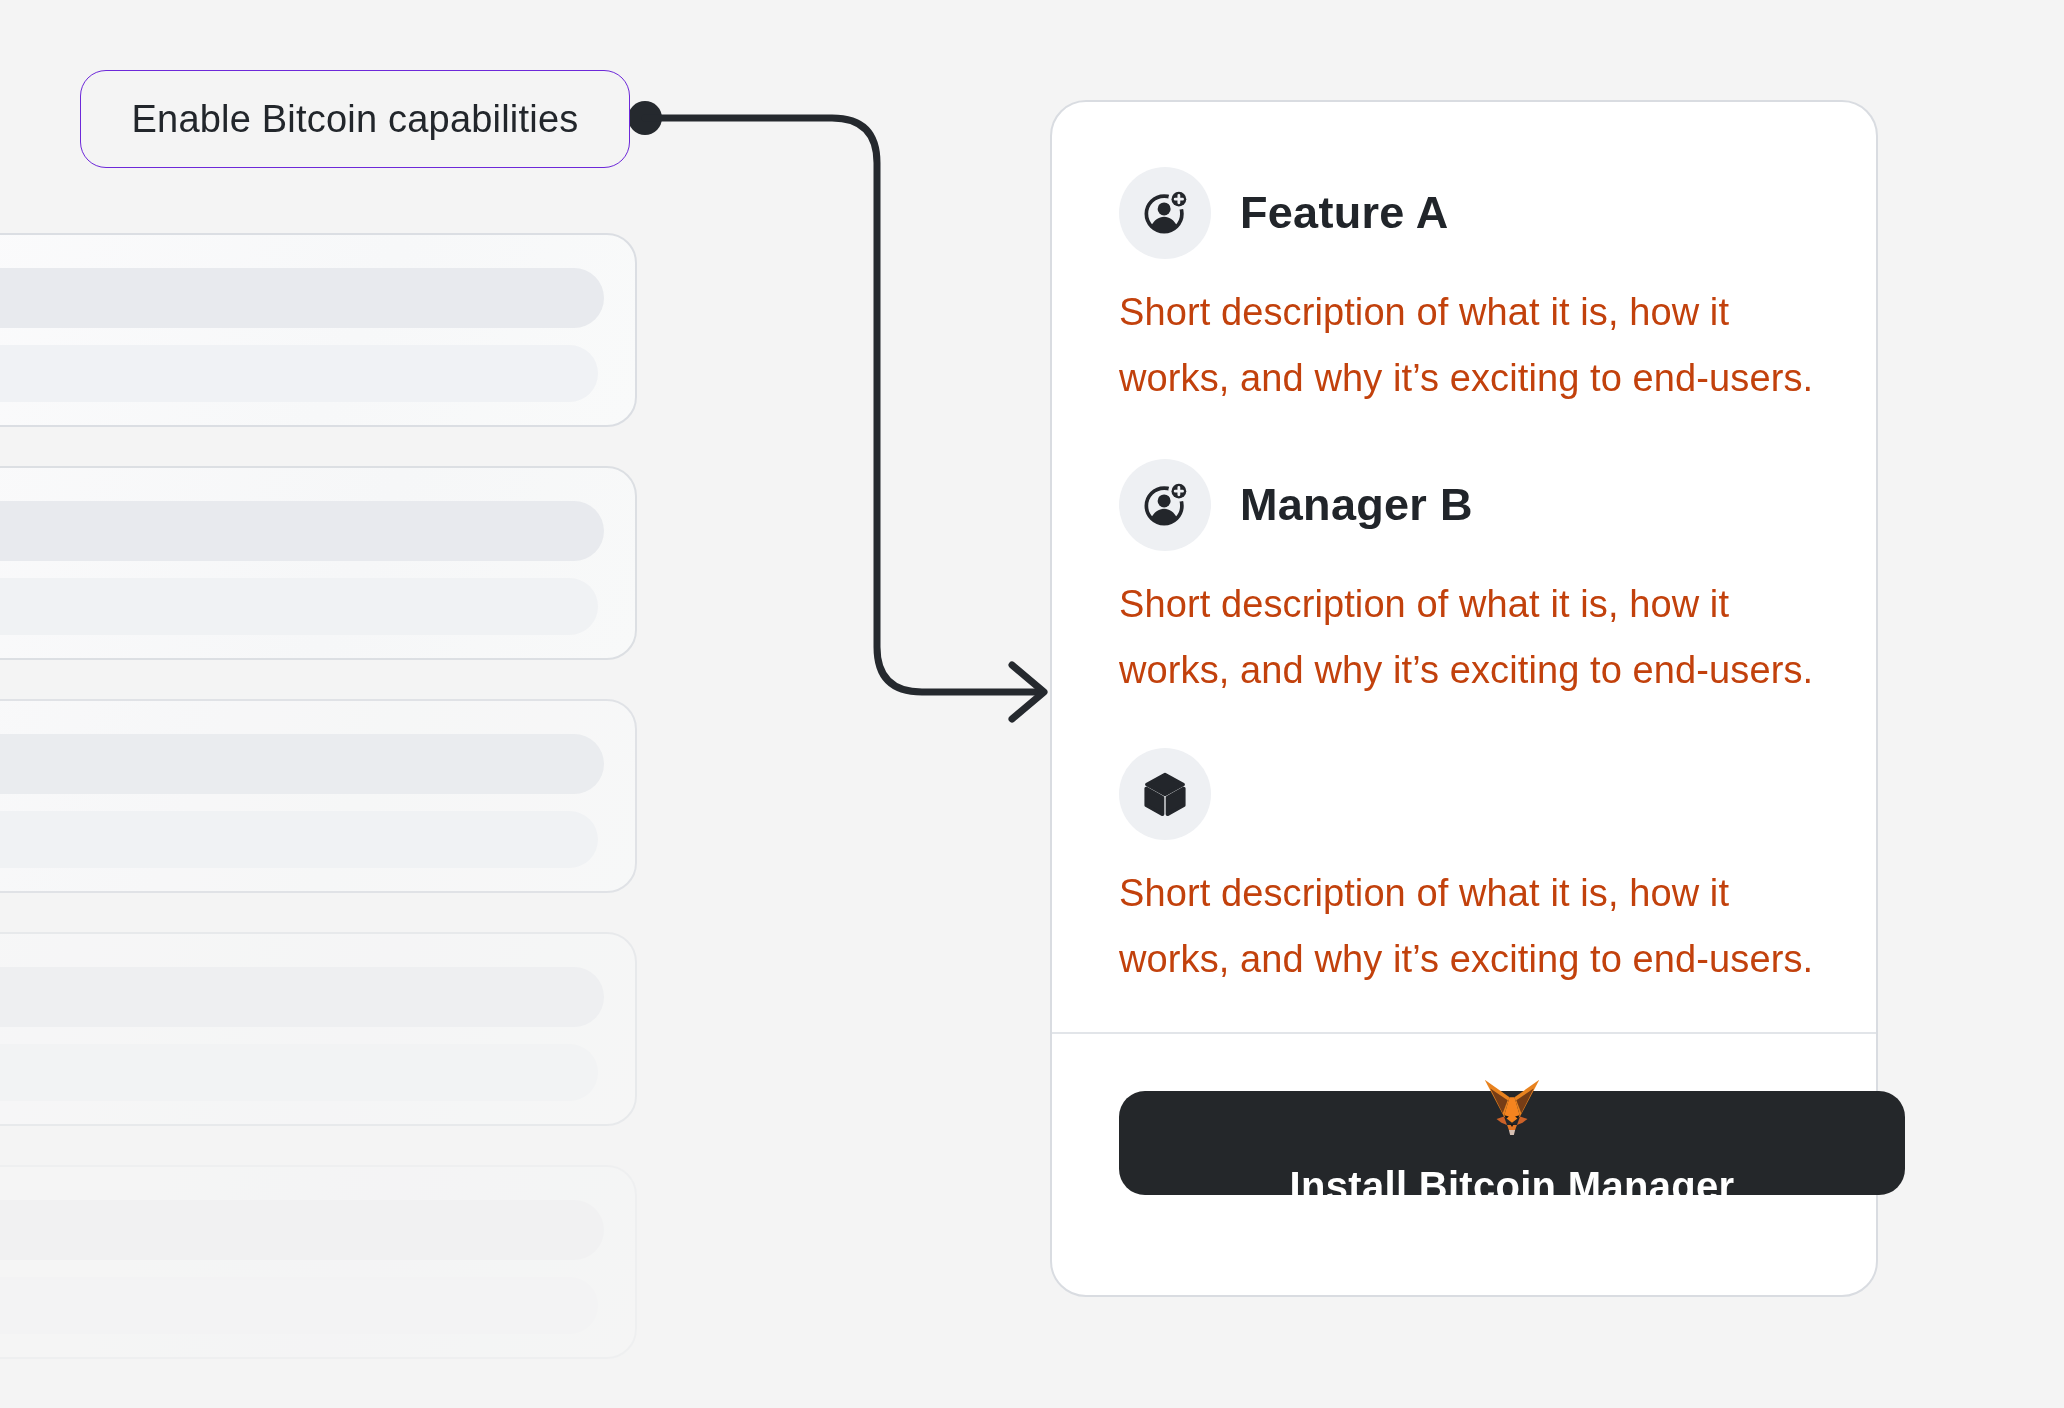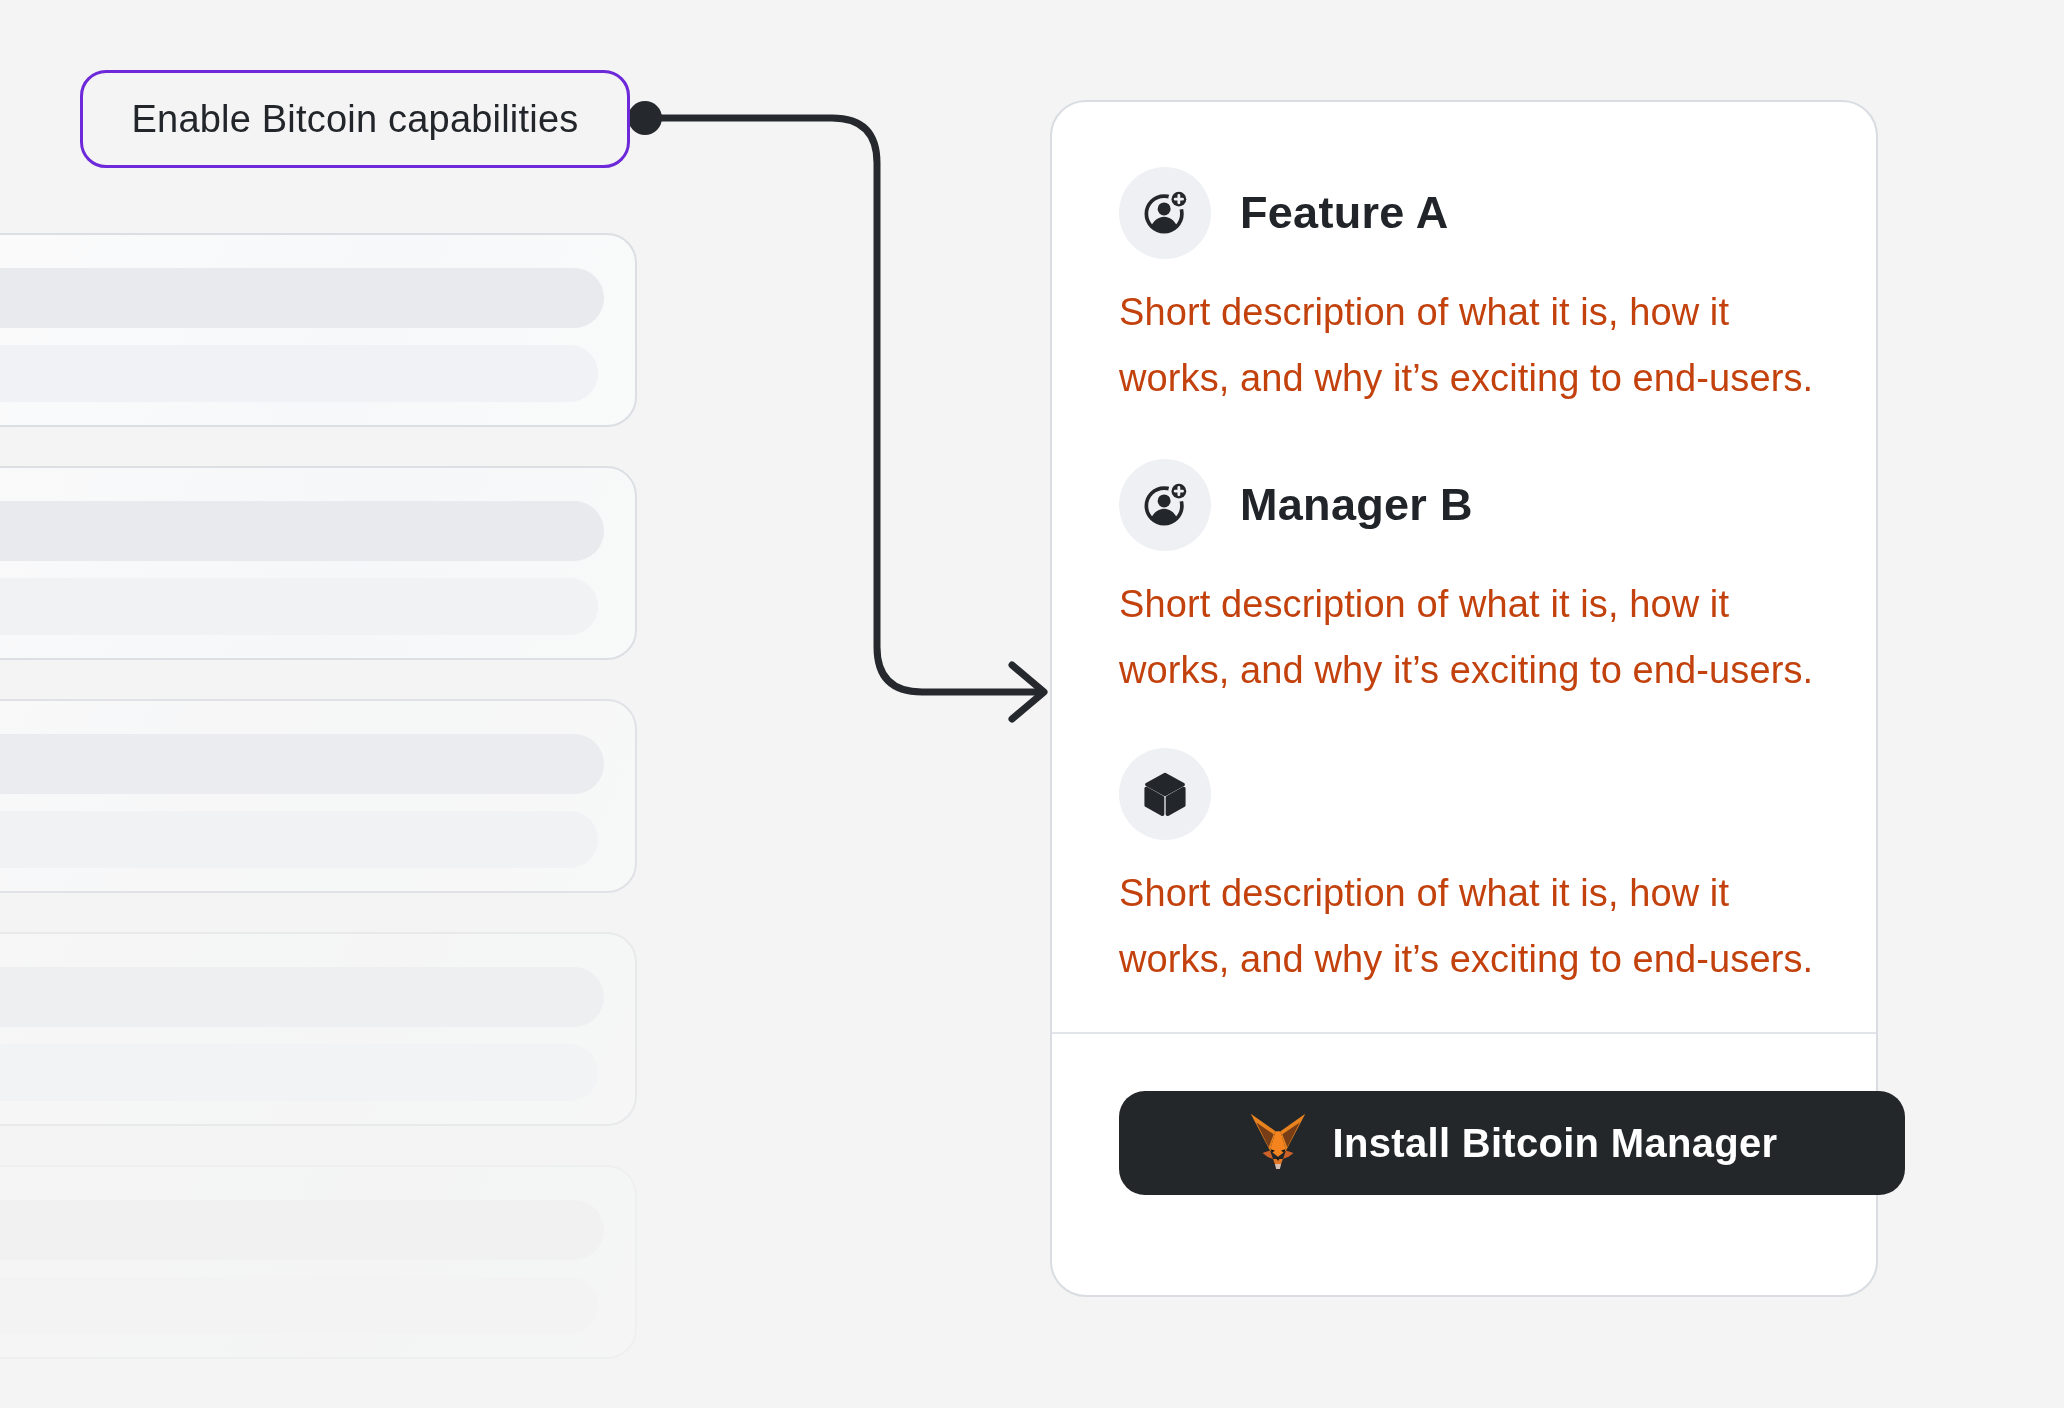--- a/index.html
+++ b/index.html
@@ -23,21 +23,21 @@
   .sk3{top:699px;opacity:.78;}
   .sk4{top:932px;opacity:.48;}
   .sk5{top:1165px;opacity:.20;}
 
   
   .connector{position:absolute;left:0;top:0;width:2064px;height:1408px;pointer-events:none;}
 
   
   .callout{
     position:absolute;left:80px;top:70px;width:550px;height:98px;box-sizing:border-box;
-    border:3px solid #6d28d9;border-radius:26px;background:#f4f4f4;
+    border:1px solid #6d28d9;border-radius:26px;background:#f4f4f4;
     display:flex;align-items:center;justify-content:center;
     font-size:38px;color:#22262b;letter-spacing:.2px;
   }
 
   
   .panel{
     position:absolute;left:1050px;top:100px;width:828px;height:1197px;box-sizing:border-box;
     background:#ffffff;border:2px solid #d9dce1;border-radius:36px;
   }
   .feature{position:absolute;left:67px;right:40px;height:250px;}
@@ -55,21 +55,21 @@
   }
   .fdesc{
     position:absolute;left:0;top:112px;margin:0;
     font-size:38px;line-height:66px;color:#c2410c;white-space:nowrap;letter-spacing:.1px;
   }
   .divider{position:absolute;left:0;right:0;top:930px;height:2px;background:#e2e5e9;}
   .install-btn{
     position:absolute;left:67px;top:989px;width:786px;height:104px;
     border:none;border-radius:26px;background:#24272a;color:#ffffff;
     display:flex;align-items:center;justify-content:center;gap:24px;
-    font-family:inherit;font-size:40px;font-weight:700;letter-spacing:.3px;cursor:pointer;
+    font-family:inherit;font-size:40px;font-weight:700;letter-spacing:.3px;cursor:pointer;flex-direction:column;
   }
   .fox{display:flex;}
   .fox svg{width:62px;height:62px;display:block;}
   .caption{
     position:absolute;left:0;right:0;top:1118px;text-align:center;
     font-size:38px;color:#4f565e;letter-spacing:.2px;
   }
 </style>
 </head>
 <body>

